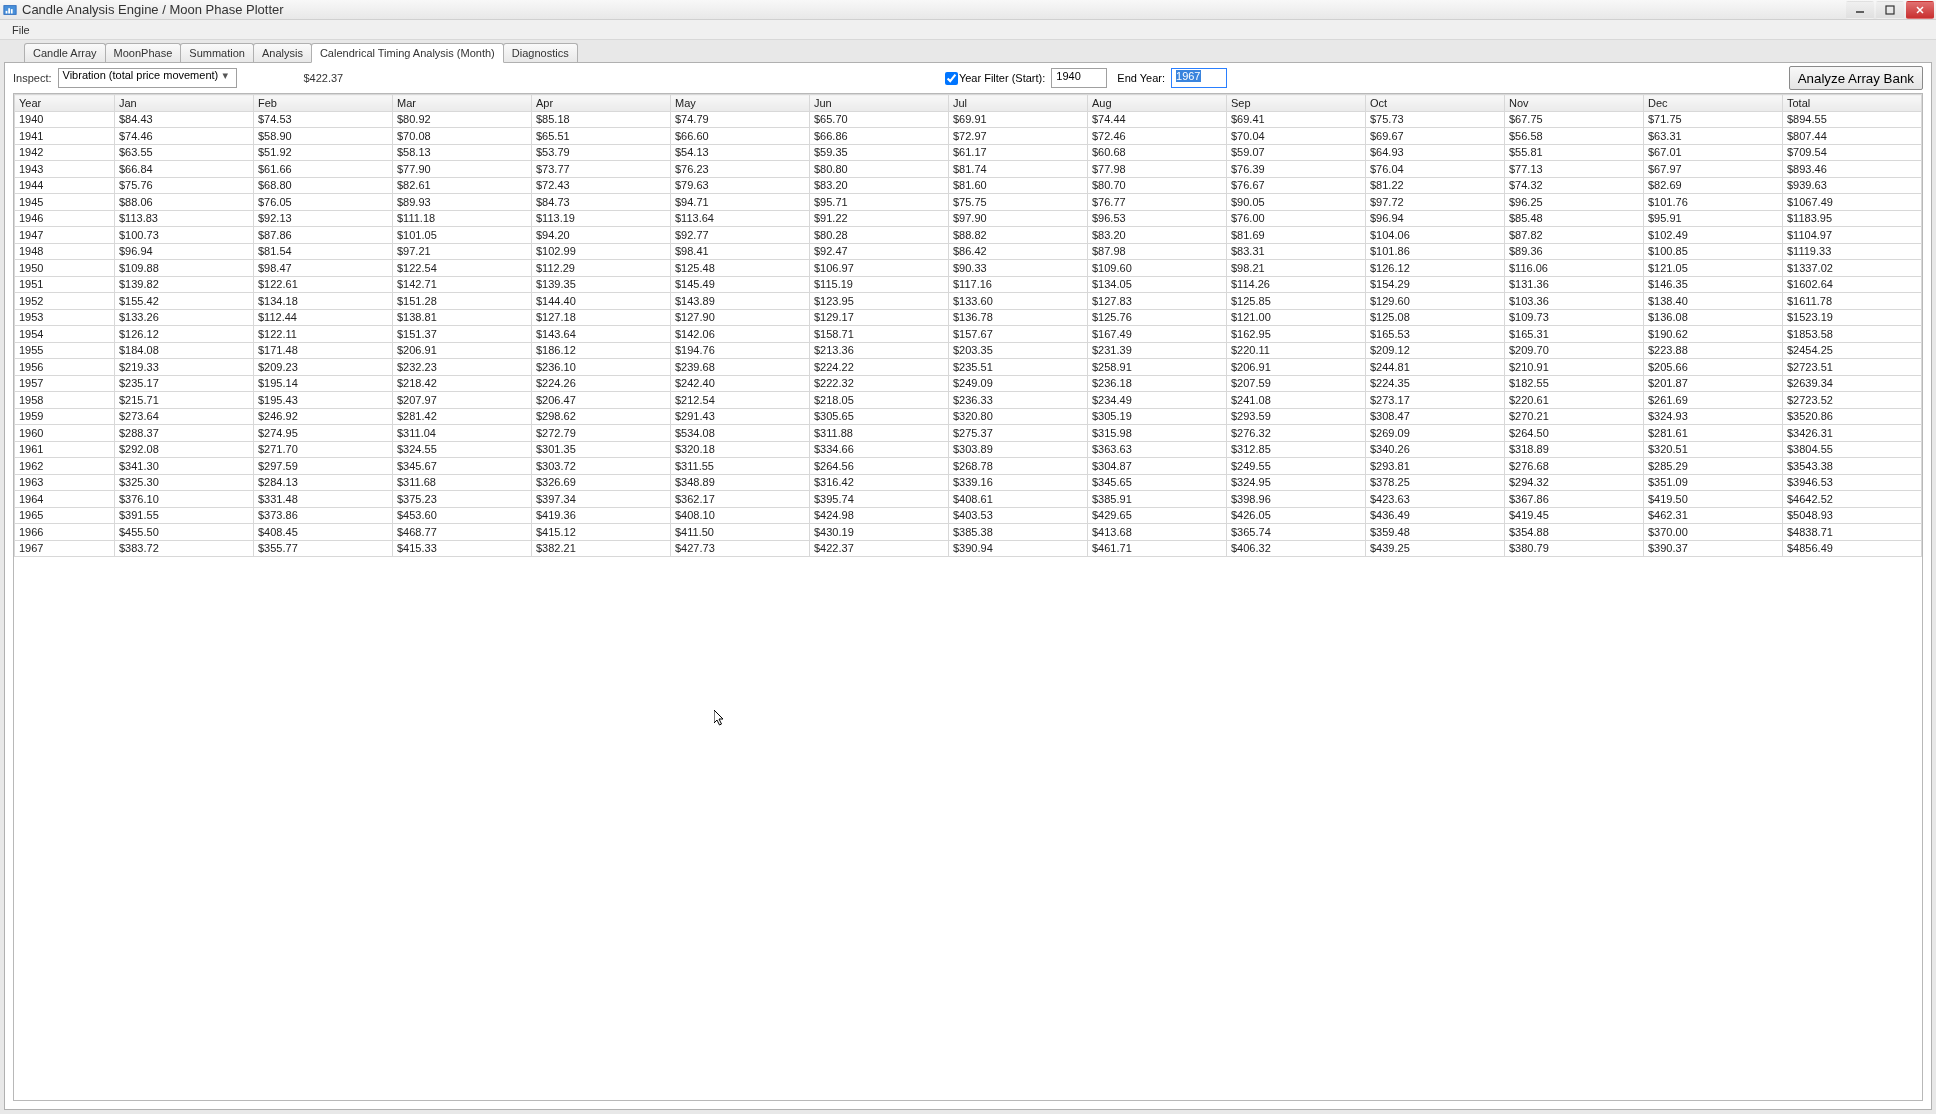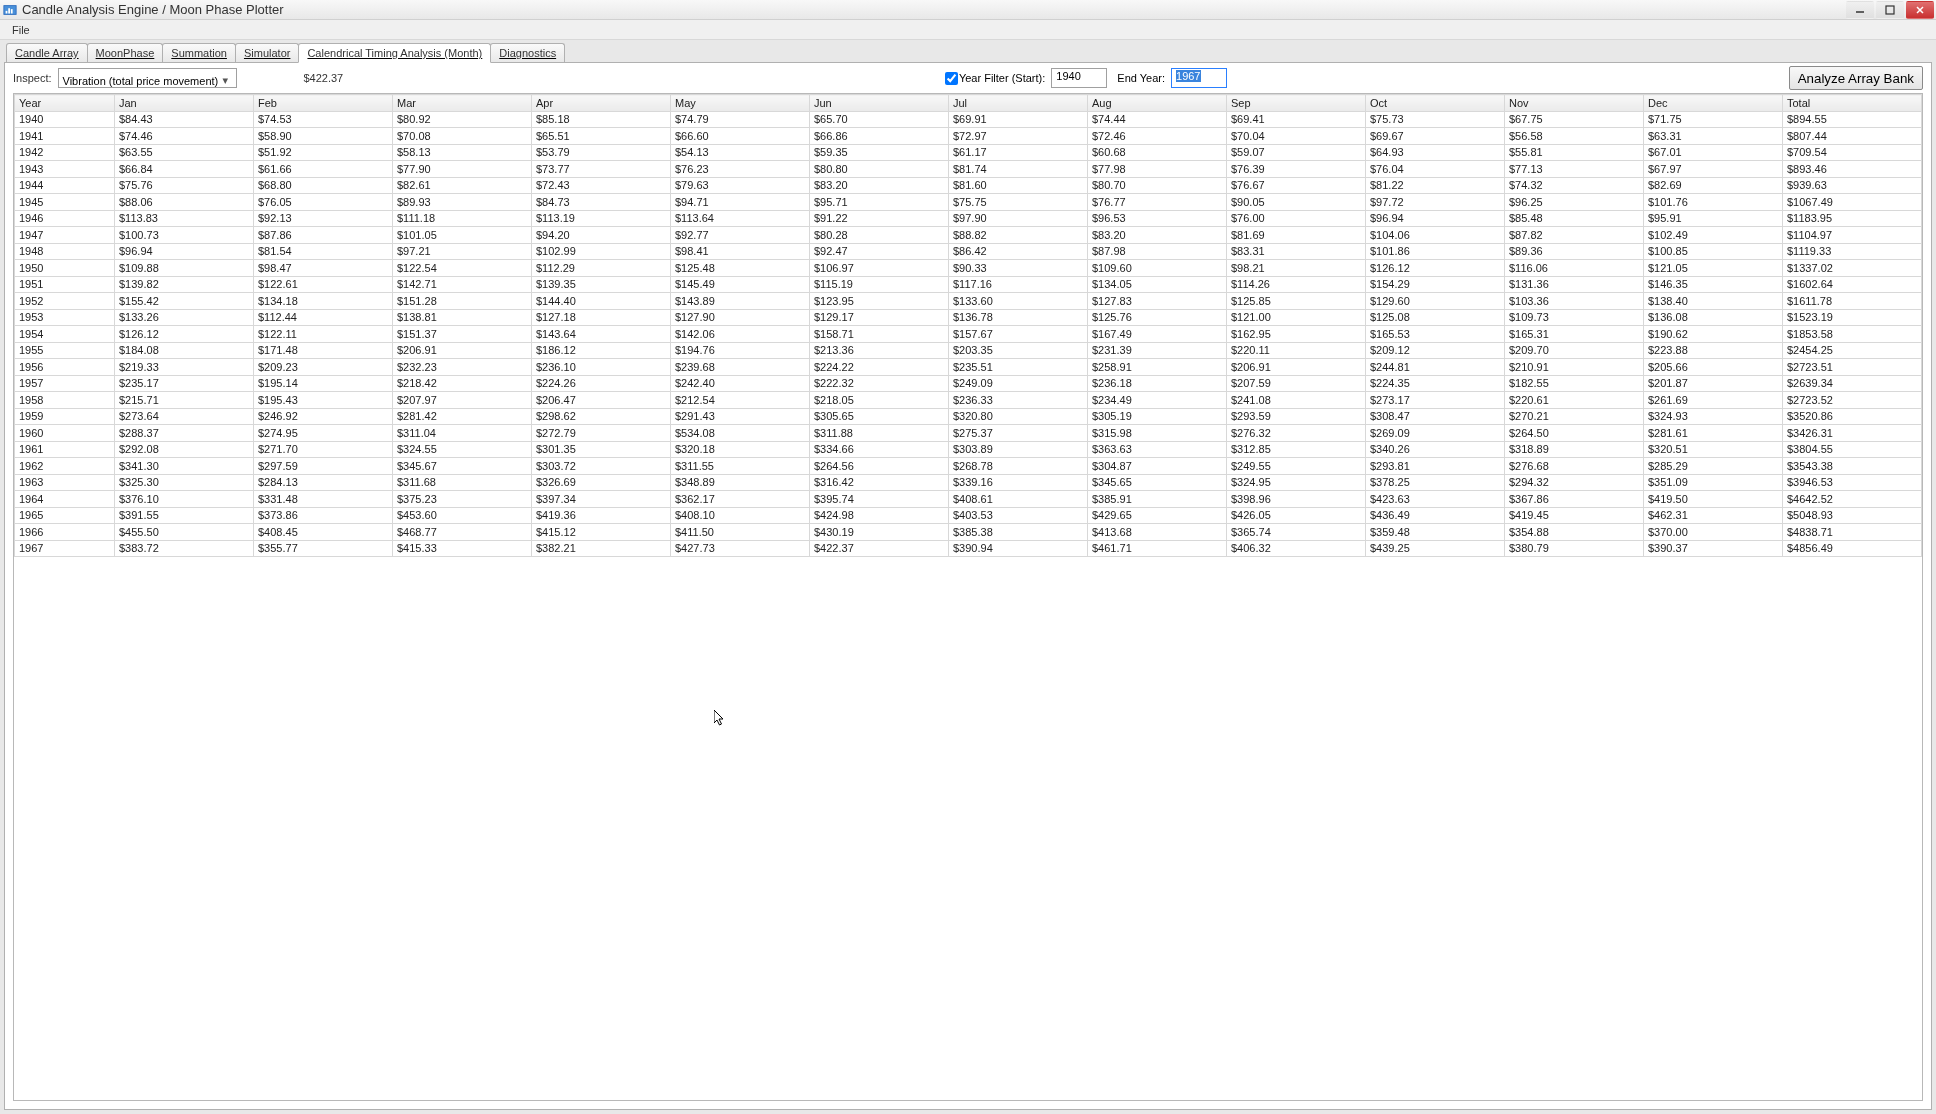--- a/index.html
+++ b/index.html
@@ -12,31 +12,31 @@
   .title-text { flex: 1; color: #333; font-size: 13px; }
   .win-controls { display: flex; gap: 0; }
   .win-btn { width: 28px; height: 18px; display: flex; align-items: center; justify-content: center; border: 1px solid transparent; background: linear-gradient(to bottom,#f0f0f0,#e0e0e0); border-radius:2px; margin-left:2px;}
   .win-btn.close { background: linear-gradient(to bottom,#e07070,#c83030); color:#fff; }
   
   
   .menu-bar { height: 20px; background:#f0f0f0; display:flex; align-items:center; padding:0 6px; border-bottom:1px solid #d8d8d8; }
   .menu-item { padding:2px 6px; color:#333; cursor:default;}
   
   
-  .tab-strip { height: 22px; display:flex; align-items:flex-end; padding:0 6px;text-decoration:underline; }
+  .tab-strip { height: 22px; display:flex; align-items:flex-end; padding:0 24px; }
   .tab { padding:3px 8px; border:1px solid #b0b0b0; border-bottom:none; background: linear-gradient(to bottom,#fafafa,#e8e8e8); margin-right:-1px; border-radius:3px 3px 0 0; cursor:default; color:#333;}
   .tab.active { background:#fff; position:relative; z-index:2; border-bottom:1px solid #fff; margin-bottom:-1px; font-weight:normal;}
   
   
   .content-frame { position:absolute; top:62px; left:4px; right:4px; bottom:4px; background:#fff; border:1px solid #b0b0b0; }
   
   
   .toolbar { height: 30px; display:flex; align-items:center; padding:0 8px; gap:6px; }
   .toolbar-label { color:#333; }
-  .combo { height:20px; border:1px solid #a0a0a0; background:#fff; display:flex; align-items:flex-end; padding:0 4px; min-width:150px; position:relative;}
+  .combo { height:20px; border:1px solid #a0a0a0; background:#fff; display:flex; align-items:flex-start; padding:0 4px; min-width:150px; position:relative;}
   .combo-text { flex:1; }
   .combo-arrow { width:14px; text-align:center; color:#555;}
   .value-display { margin-left:40px; margin-right:auto; color:#333; min-width:60px; text-align:right;}
   .cb-wrap { display:flex; align-items:center; gap:1px; margin-left:40px;}
   .text-input { height:20px; border:1px solid #a0a0a0; background:#fff; padding:1px 4px; width:56px;}
   .text-input.selected { border:1px solid #2a7fff; }
   .text-input.selected span { background:#3a84dd; color:#fff;}
   .analyze-btn { margin-left:auto; height:24px; padding:0 8px; border:1px solid #8a8a8a; background:linear-gradient(to bottom,#f8f8f8,#e4e4e4); border-radius:2px; cursor:default;}
   
   
@@ -83,21 +83,21 @@
 </div>
 
 <div class="menu-bar">
   <div class="menu-item">File</div>
 </div>
 
 <div class="tab-strip" id="tab-strip">
     <div class="tab">Candle Array</div>
     <div class="tab">MoonPhase</div>
     <div class="tab">Summation</div>
-    <div class="tab">Simulator</div>
+    <div class="tab">Analysis</div>
     <div class="tab active">Calendrical Timing Analysis (Month)</div>
     <div class="tab">Diagnostics</div>
   </div>
 
 <div class="content-frame">
 
   <div class="toolbar">
     <span class="toolbar-label">Inspect:</span>
     <div class="combo">
       <span class="combo-text">Vibration (total price movement)</span>

